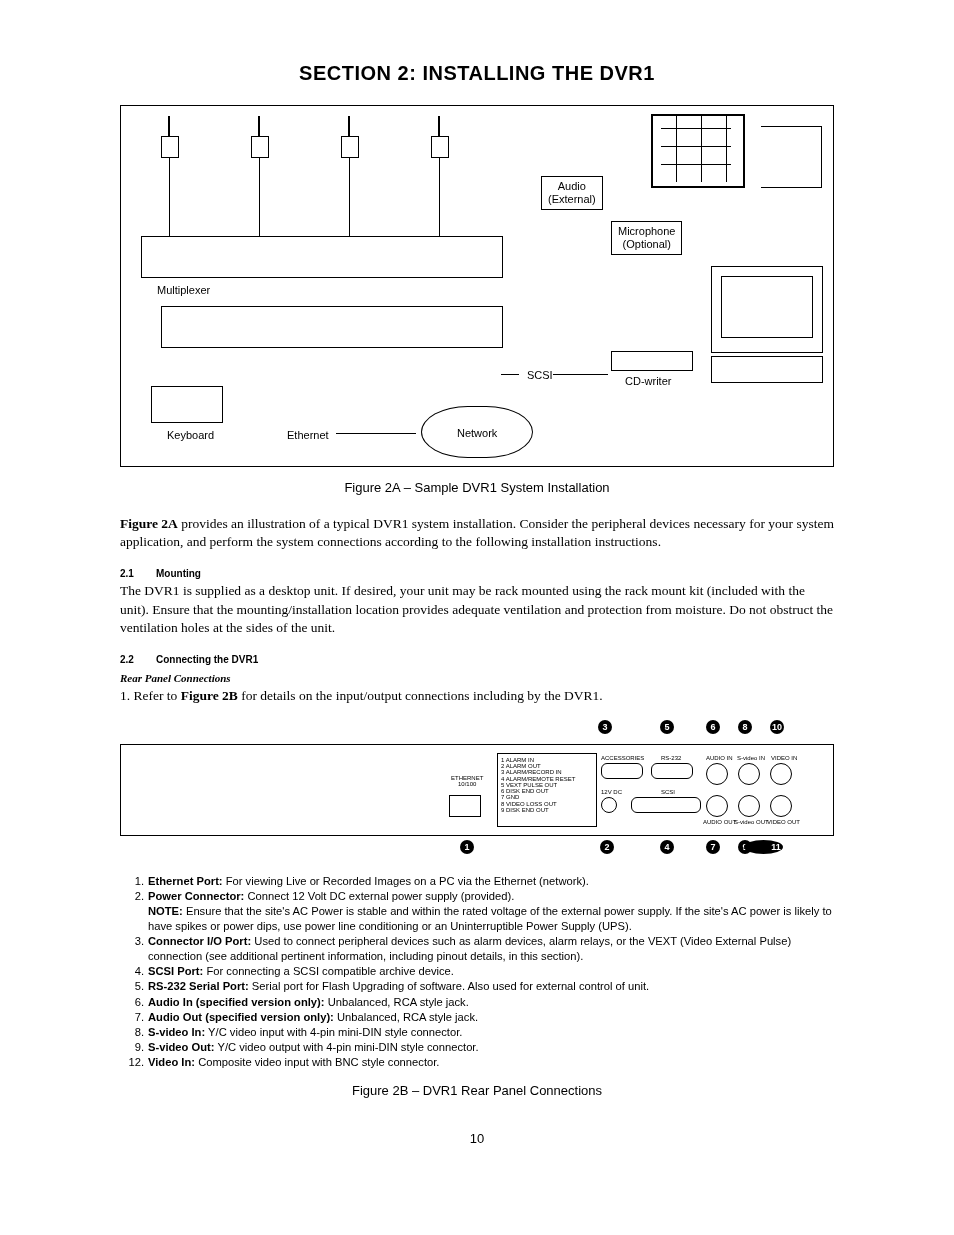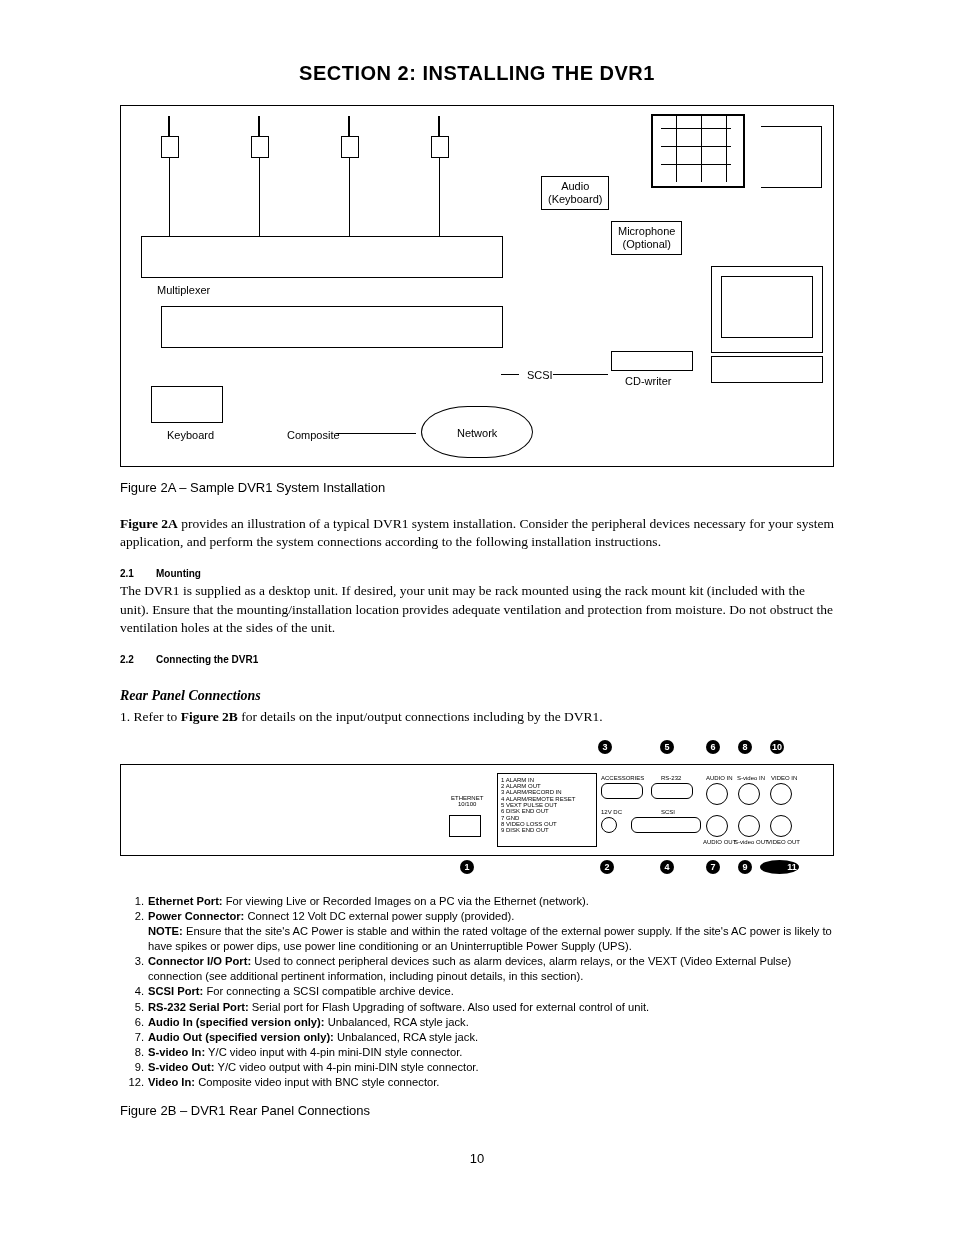--- a/index.html
+++ b/index.html
@@ -32,40 +32,41 @@
     padding: 3px 6px;
     background: #fff;
     font-size: 11px;
     text-align: center;
     line-height: 1.2;
   }
   .fig-label.noborder { border: none; }
   .caption {
     font-family: Arial, sans-serif;
     font-size: 13px;
+    text-align: center;
     margin: 12px 0 18px 0;
   }
   .body-para {
     margin: 0 0 16px 0;
     text-align: left;
   }
   .body-para .bold { font-weight: bold; }
   .subhead {
     font-family: Arial, sans-serif;
     font-weight: bold;
     font-size: 10px;
     margin: 16px 0 2px 0;
   }
   .subhead .num { display: inline-block; width: 36px; }
   .subsub {
     font-family: Georgia, serif;
     font-weight: bold;
     font-style: italic;
-    font-size: 14px;
-    margin: 20px 0 2px 0;
+    font-size: 11px;
+    margin: 4px 0 2px 0;
   }
   .step {
     margin: 0 0 14px 0;
   }
   .panel-box {
     border: 1px solid #000;
     height: 90px;
     position: relative;
     margin: 4px 0 14px 0;
     font-family: Arial, sans-serif;
@@ -138,28 +139,28 @@
 
   <div class="shape" style="left:20px; top:130px; width:360px; height:40px;"></div>
   <div class="fig-label noborder" style="left:30px; top:175px;">Multiplexer</div>
 
   <div class="shape" style="left:40px; top:200px; width:340px; height:40px;"></div>
   <div class="fig-label noborder" style="left:50px; top:243px;margin-top:41px;">DVR1</div>
 
   <div class="shape" style="left:30px; top:280px; width:70px; height:35px;"></div>
   <div class="fig-label noborder" style="left:40px; top:320px;">Keyboard</div>
 
-  <div class="fig-label noborder" style="left:160px; top:320px;">Composite</div>
+  <div class="fig-label noborder" style="left:160px; top:320px;">Ethernet</div>
   <div class="line" style="left:215px; top:327px; width:80px; height:1px;"></div>
 
   <div class="cloud" style="left:300px; top:300px; width:110px; height:50px;"></div>
   <div class="fig-label noborder" style="left:330px; top:318px; border:none;">Network</div>
 
   <div class="fig-label" style="left:420px; top:70px; white-space:pre;">Audio
-(Keyboard)</div>
+(External)</div>
 
   <div class="fig-label" style="left:490px; top:115px; white-space:pre;">Microphone
 (Optional)</div>
 
   <div class="monitor" style="left:530px; top:8px; width:90px; height:70px;"></div>
   <div class="line" style="left:540px; top:22px; width:70px; height:1px;"></div>
   <div class="line" style="left:540px; top:40px; width:70px; height:1px;"></div>
   <div class="line" style="left:540px; top:58px; width:70px; height:1px;"></div>
   <div class="line" style="left:555px; top:10px; width:1px; height:66px;"></div>
   <div class="line" style="left:580px; top:10px; width:1px; height:66px;"></div>
@@ -253,21 +254,21 @@
   <div class="tinytxt" style="left:646px; top:74px;">VIDEO OUT</div>
   <div class="shape" style="left:649px; top:50px; width:20px; height:20px; border-radius:50%;"></div>
 </div>
 
 <div class="callouts-row" style="height:22px; margin-top:-10px; margin-bottom:12px;">
   <div class="callout" style="left:340px;">1</div>
   <div class="callout" style="left:480px;">2</div>
   <div class="callout" style="left:540px;">4</div>
   <div class="callout" style="left:586px;">7</div>
   <div class="callout" style="left:618px;">9</div>
-  <div class="callout" style="left:640px;padding-left:25px;">11</div>
+  <div class="callout" style="left:624px;padding-left:25px;">11</div>
 </div>
 
 <div class="legend" id="legend">
     <div class="row">
       <div class="idx">1.</div>
       <div class="txt"><span class="t">Ethernet Port:</span><span>  For viewing Live or Recorded Images on a PC via the Ethernet (network).</span></div>
     </div>
     <div class="row">
       <div class="idx">2.</div>
       <div class="txt"><span class="t">Power Connector:</span><span>  Connect 12 Volt DC external power supply (provided).</span><div><span style="font-weight: bold;">NOTE:</span>  Ensure that the site's AC Power is stable and within the rated voltage of the external power supply. If the site's AC power is likely to have spikes or power dips, use power line conditioning or an Uninterruptible Power Supply (UPS).</div></div>

